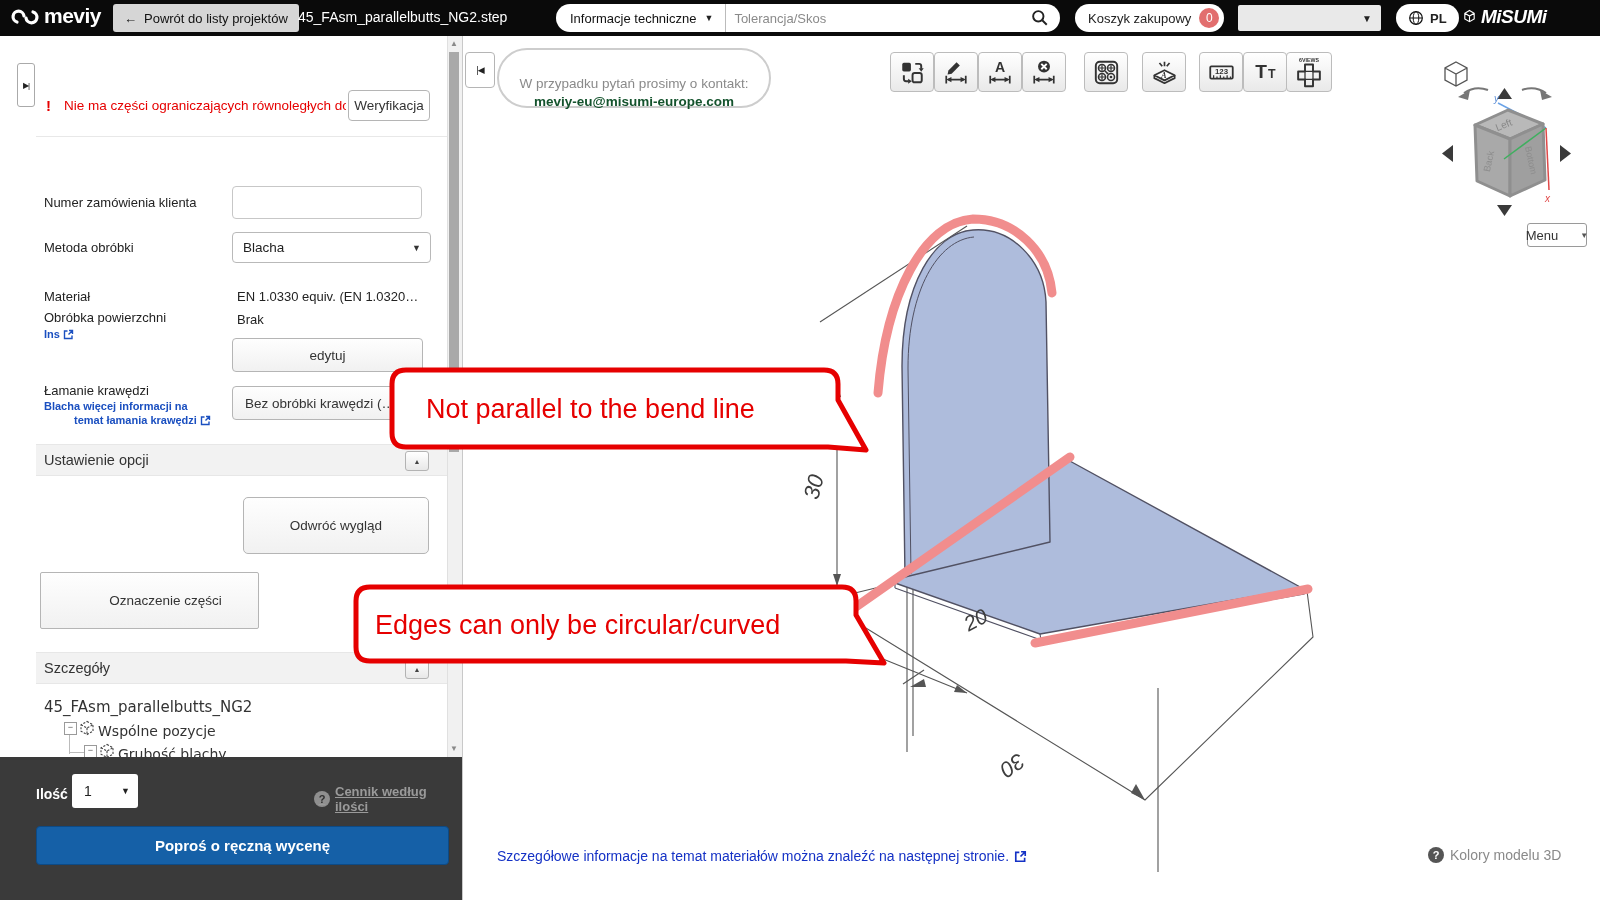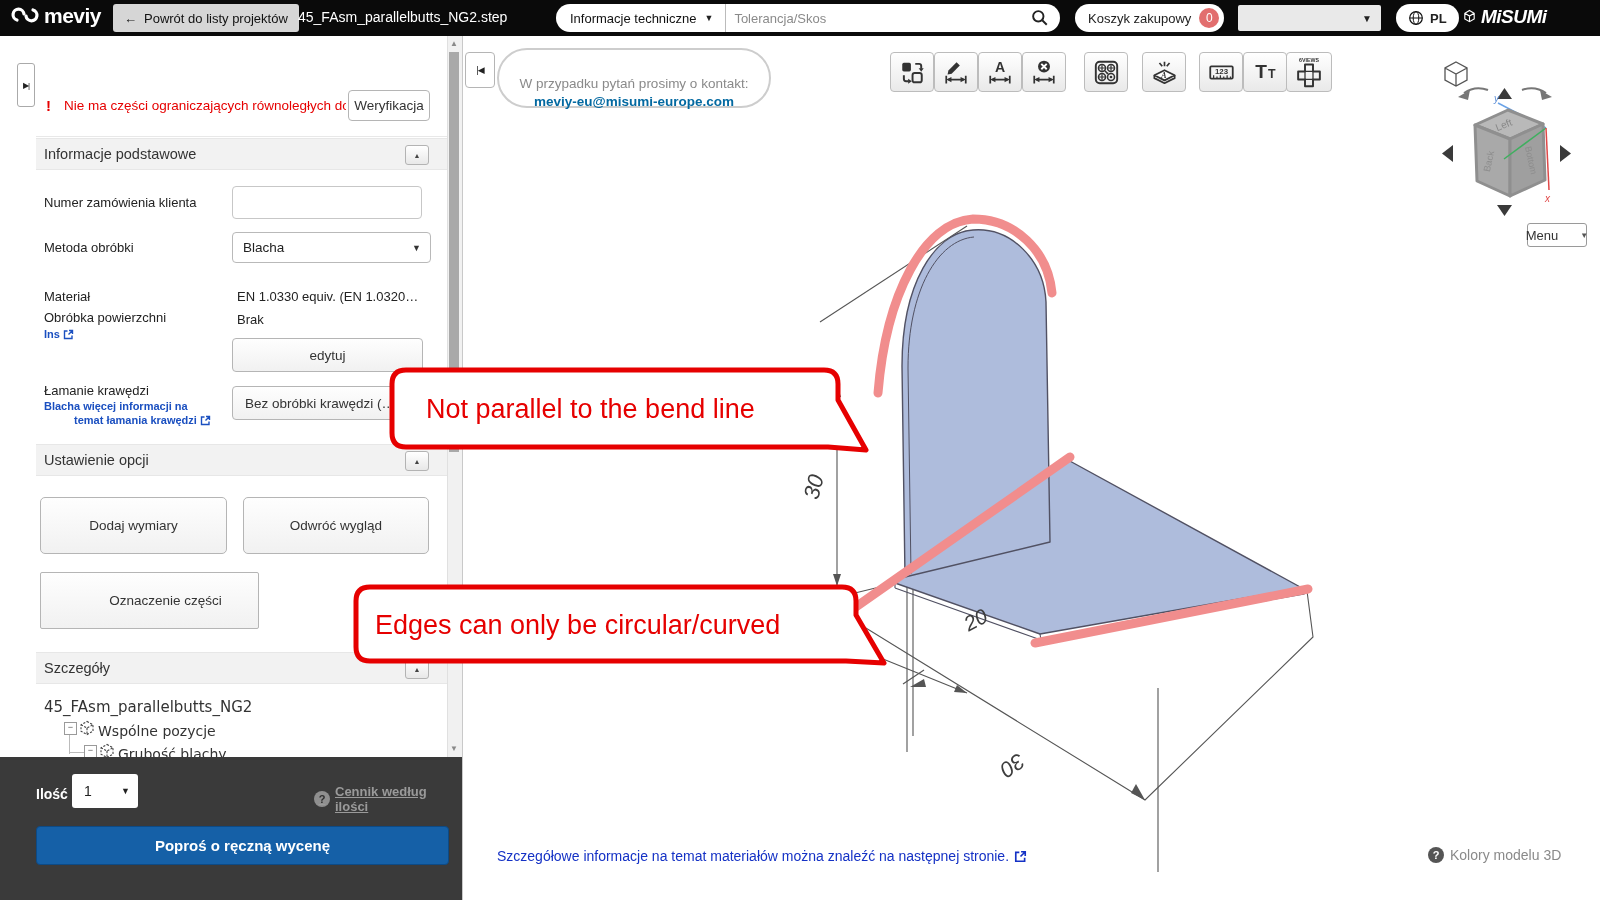--- a/index.html
+++ b/index.html
@@ -1,21 +1,21 @@
 <!DOCTYPE html>
 <html><head>
 <meta charset="utf-8">
 <style>
   html,body{margin:0;padding:0;background:#fff;}
   #app{position:relative;width:1600px;height:900px;overflow:hidden;
        font-family:"Liberation Sans",sans-serif;color:#222;background:#fff;}
   .abs{position:absolute;}
   
   #topbar{position:absolute;left:0;top:0;width:1600px;height:36px;background:#0a0a0a;z-index:30;}
-  #logo{position:absolute;left:10px;top:4px;display:flex;align-items:flex-start;gap:4px;}
+  #logo{position:absolute;left:10px;top:4px;display:flex;align-items:flex-end;gap:4px;}
   #logo .word{color:#fff;font-weight:bold;font-size:21px;letter-spacing:-.5px;}
   .tb-btn{position:absolute;top:4px;height:28px;background:#d6d6d6;border-radius:3px;
           display:flex;align-items:center;gap:7px;padding:0 11px;font-size:13px;color:#111;cursor:pointer;}
   #filename{position:absolute;left:298px;top:9px;color:#fff;font-size:14px;}
   #searchwrap{position:absolute;left:556px;top:4px;width:504px;height:28px;background:#fff;border-radius:14px;
               display:flex;align-items:center;overflow:hidden;}
   #techdrop{display:flex;align-items:center;gap:8px;padding:0 12px 0 14px;font-size:13px;color:#111;height:100%;cursor:pointer;}
   #techdrop .chev{font-size:9px;color:#222;}
   #searchdivider{width:1px;height:28px;background:#bbb;}
   #searchinput{flex:1;border:0;outline:none;font-size:13px;padding:0 8px;color:#222;font-family:"Liberation Sans",sans-serif;}
@@ -73,21 +73,21 @@
   .qmark{width:16px;height:16px;border-radius:50%;background:#8f8f8f;color:#2e2e2e;font-size:11px;font-weight:bold;
          display:flex;align-items:center;justify-content:center;flex:none;}
   
   #canvas{position:absolute;left:462px;top:36px;width:1138px;height:864px;background:#fff;}
   #panel-toggle{position:absolute;left:3px;top:16px;width:28px;height:34px;border:1px solid #b5b5b5;border-radius:4px;
                 background:#fff;font-size:9px;color:#222;display:flex;align-items:center;justify-content:center;
                 letter-spacing:-1px;cursor:pointer;}
   #contact{position:absolute;left:35px;top:12px;width:270px;height:56px;border:2px solid #cdcdcd;border-radius:32px;
            text-align:center;background:#fff;}
   #contact .l1{margin-top:26px;font-size:13.5px;font-weight:normal;color:#8a8a8a;}
-  #contact .l2{margin-top:3px;font-size:13.5px;font-weight:bold;color:#0369a1;cursor:pointer;}
+  #contact .l2{margin-top:3px;font-size:13.5px;font-weight:bold;color:#14532d;cursor:pointer;}
   .toolbtn{position:absolute;top:16px;width:42px;height:38px;border:1px solid #bcbcbc;border-radius:4px;
            background:linear-gradient(#ffffff,#e9e9e9);display:flex;align-items:center;justify-content:center;cursor:pointer;}
   .dimlabel{position:absolute;font-size:22px;color:#3d3d3d;font-style:italic;}
   #menubtn{position:absolute;left:127px;top:173px;width:58px;height:22px;border:1px solid #9a9a9a;border-radius:3px;
            background:#fff;font-size:13px;color:#333;display:flex;align-items:center;justify-content:center;gap:22px;cursor:pointer;}
   #menubtn .chev{font-size:8px;color:#555;}
   #mat-link{position:absolute;left:35px;top:812px;display:flex;align-items:center;gap:5px;color:#1431c5;
             font-size:14px;cursor:pointer;}
   #colors-link{position:absolute;left:966px;top:811px;display:flex;align-items:center;gap:6px;color:#8a8a8a;
                font-size:14px;cursor:pointer;}
@@ -151,24 +151,20 @@
 
   <div id="sidebar">
     <div class="abs" style="left:17px;top:27px;width:16px;height:42px;border:1px solid #aaa;border-radius:3px;background:#fff;
          display:flex;align-items:center;justify-content:center;font-size:8px;letter-spacing:-1px;cursor:pointer;">▶|</div>
 
     <div class="abs" style="left:46px;top:61px;color:#e60000;font-weight:bold;font-size:15px;">!</div>
     <div class="abs" style="left:64px;top:62px;color:#e60000;font-size:13.5px;width:282px;white-space:nowrap;overflow:hidden;">Nie ma części ograniczających równoległych do li…</div>
     <div class="sbtn" style="left:348px;top:54px;width:80px;height:29px;background:#fff;">Weryfikacja</div>
     <div class="divider" style="top:100px;"></div>
 
-    <div class="hdr" style="top:102px;">
-      <span class="t nodot">Informacje podstawowe</span>
-      <span class="collapse">▲</span>
-    </div>
     <div class="fldlabel" style="top:159px;">Numer zamówienia klienta</div>
     <div class="inputbox" style="top:150px;"></div>
     <div class="fldlabel" style="top:204px;">Metoda obróbki</div>
     <div class="selbox" style="top:196px;">
       <span>Blacha</span>
       <span class="chev">▼</span>
     </div>
     <div class="fldlabel" style="top:253px;">Materiał</div>
     <div class="fldvalue" style="top:253px;white-space:nowrap;">EN 1.0330 equiv. (EN 1.0320…</div>
     <div class="fldlabel" style="top:274px;">Obróbka powierzchni</div>
@@ -191,21 +187,20 @@
         <path d="M4.5,2 H1.5 V9.5 H9 V6.5" stroke="#1a4fc0" stroke-width="1.4" fill="none"></path>
         <path d="M6,1.5 H9.5 V5 M9.5,1.5 L5.5,5.5" stroke="#1a4fc0" stroke-width="1.4" fill="none"></path>
       </svg>
     </div>
     <div class="sbtn" style="left:232px;top:350px;width:189px;height:32px;justify-content:flex-start;padding-left:12px;">Bez obróbki krawędzi (…</div>
 
     <div class="hdr" style="top:408px;">
       <span class="t nodot">Ustawienie opcji</span>
       <span class="collapse">▲</span>
     </div>
-    <div class="sbtn" style="left:40px;top:461px;width:185px;height:55px;border-radius:5px;">Dodaj wymiary</div>
     <div class="sbtn" style="left:243px;top:461px;width:184px;height:55px;border-radius:5px;">Odwróć wygląd</div>
     <div class="sbtn" style="left:40px;top:536px;width:185px;height:55px;border-radius:2px;padding-left:32px;">Oznaczenie części</div>
 
     <div class="hdr" style="top:616px;">
       <span class="t nodot">Szczegóły</span>
       <span class="collapse">▲</span>
     </div>
     <div class="tree-label" style="left:44px;top:662px;font-size:15px;">45_FAsm_parallelbutts_NG2</div>
     <div class="abs" style="left:69px;top:692px;width:1px;height:26px;background:#bbb;"></div>
     <div class="abs" style="left:69px;top:716px;width:18px;height:1px;background:#bbb;"></div>

